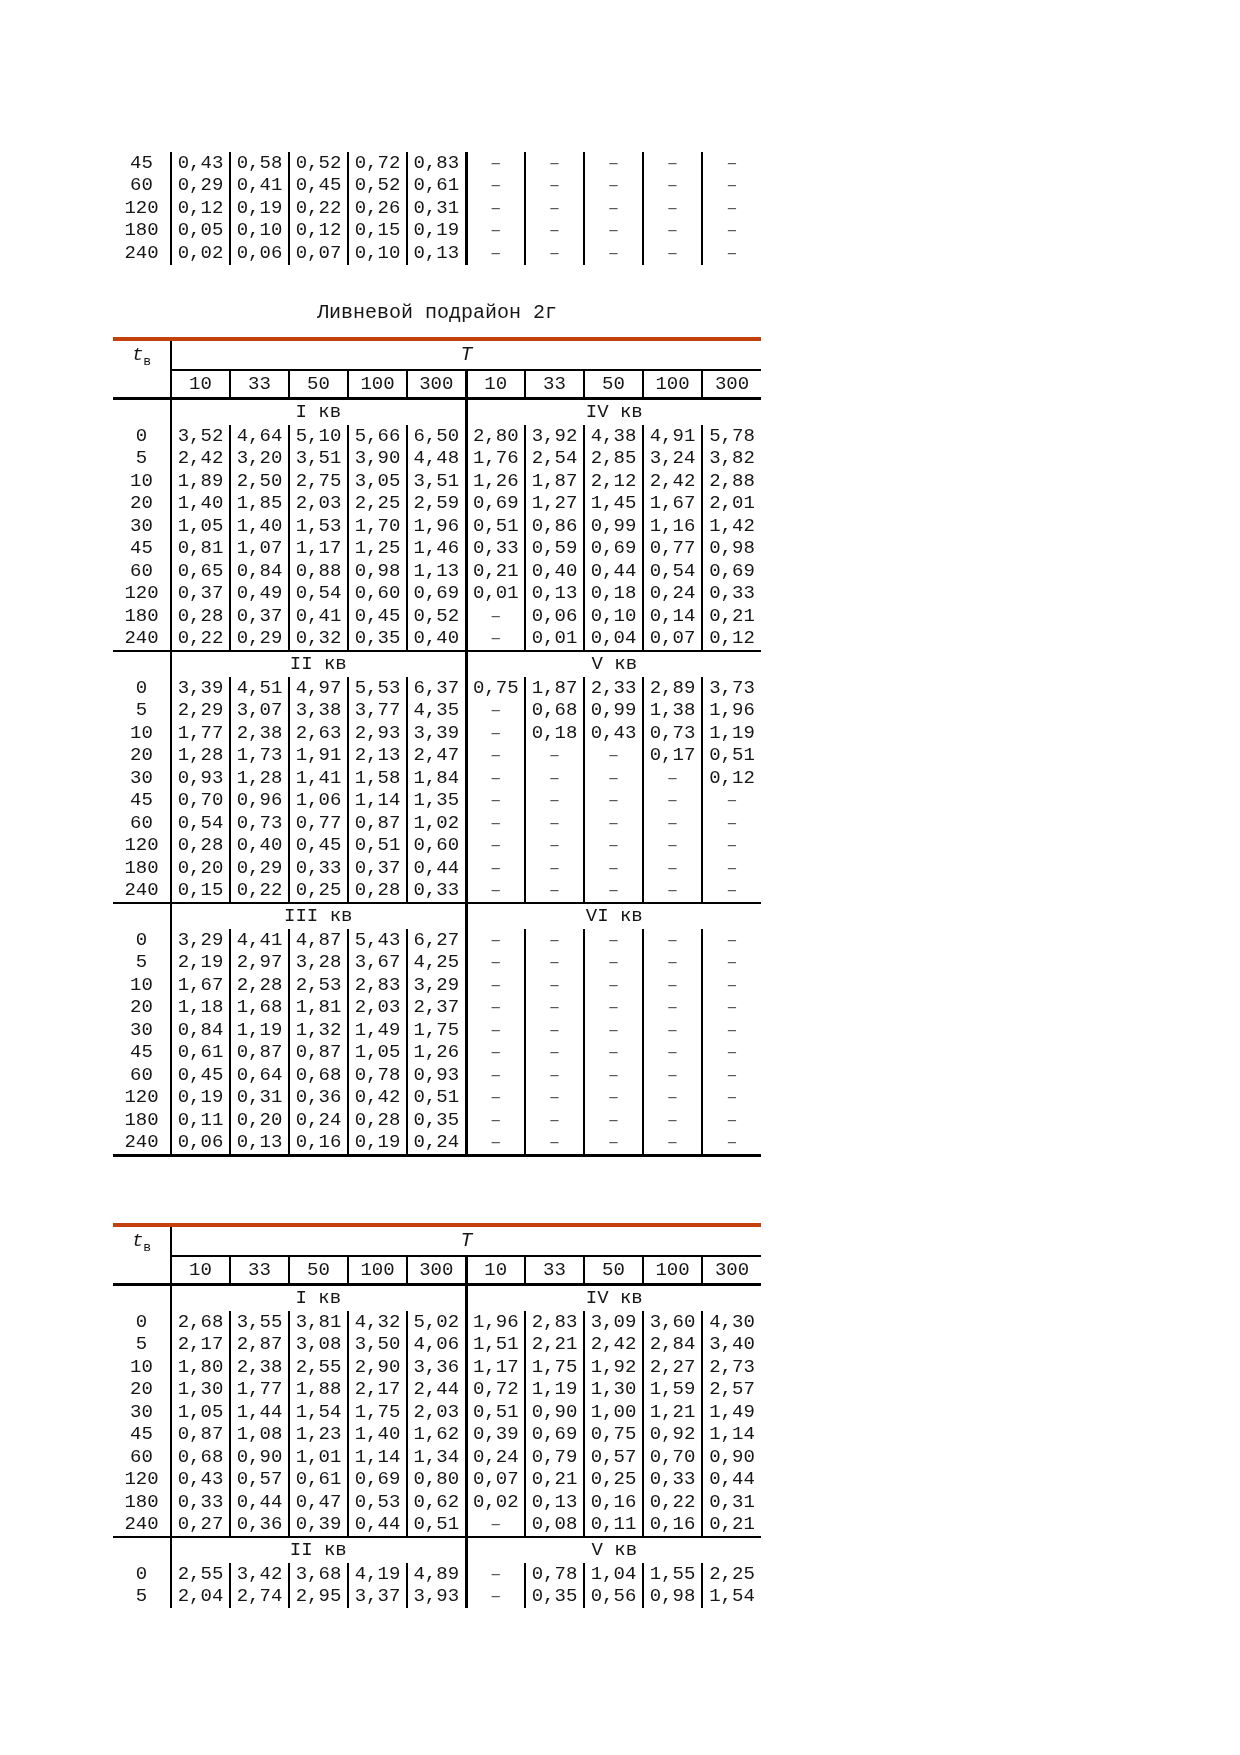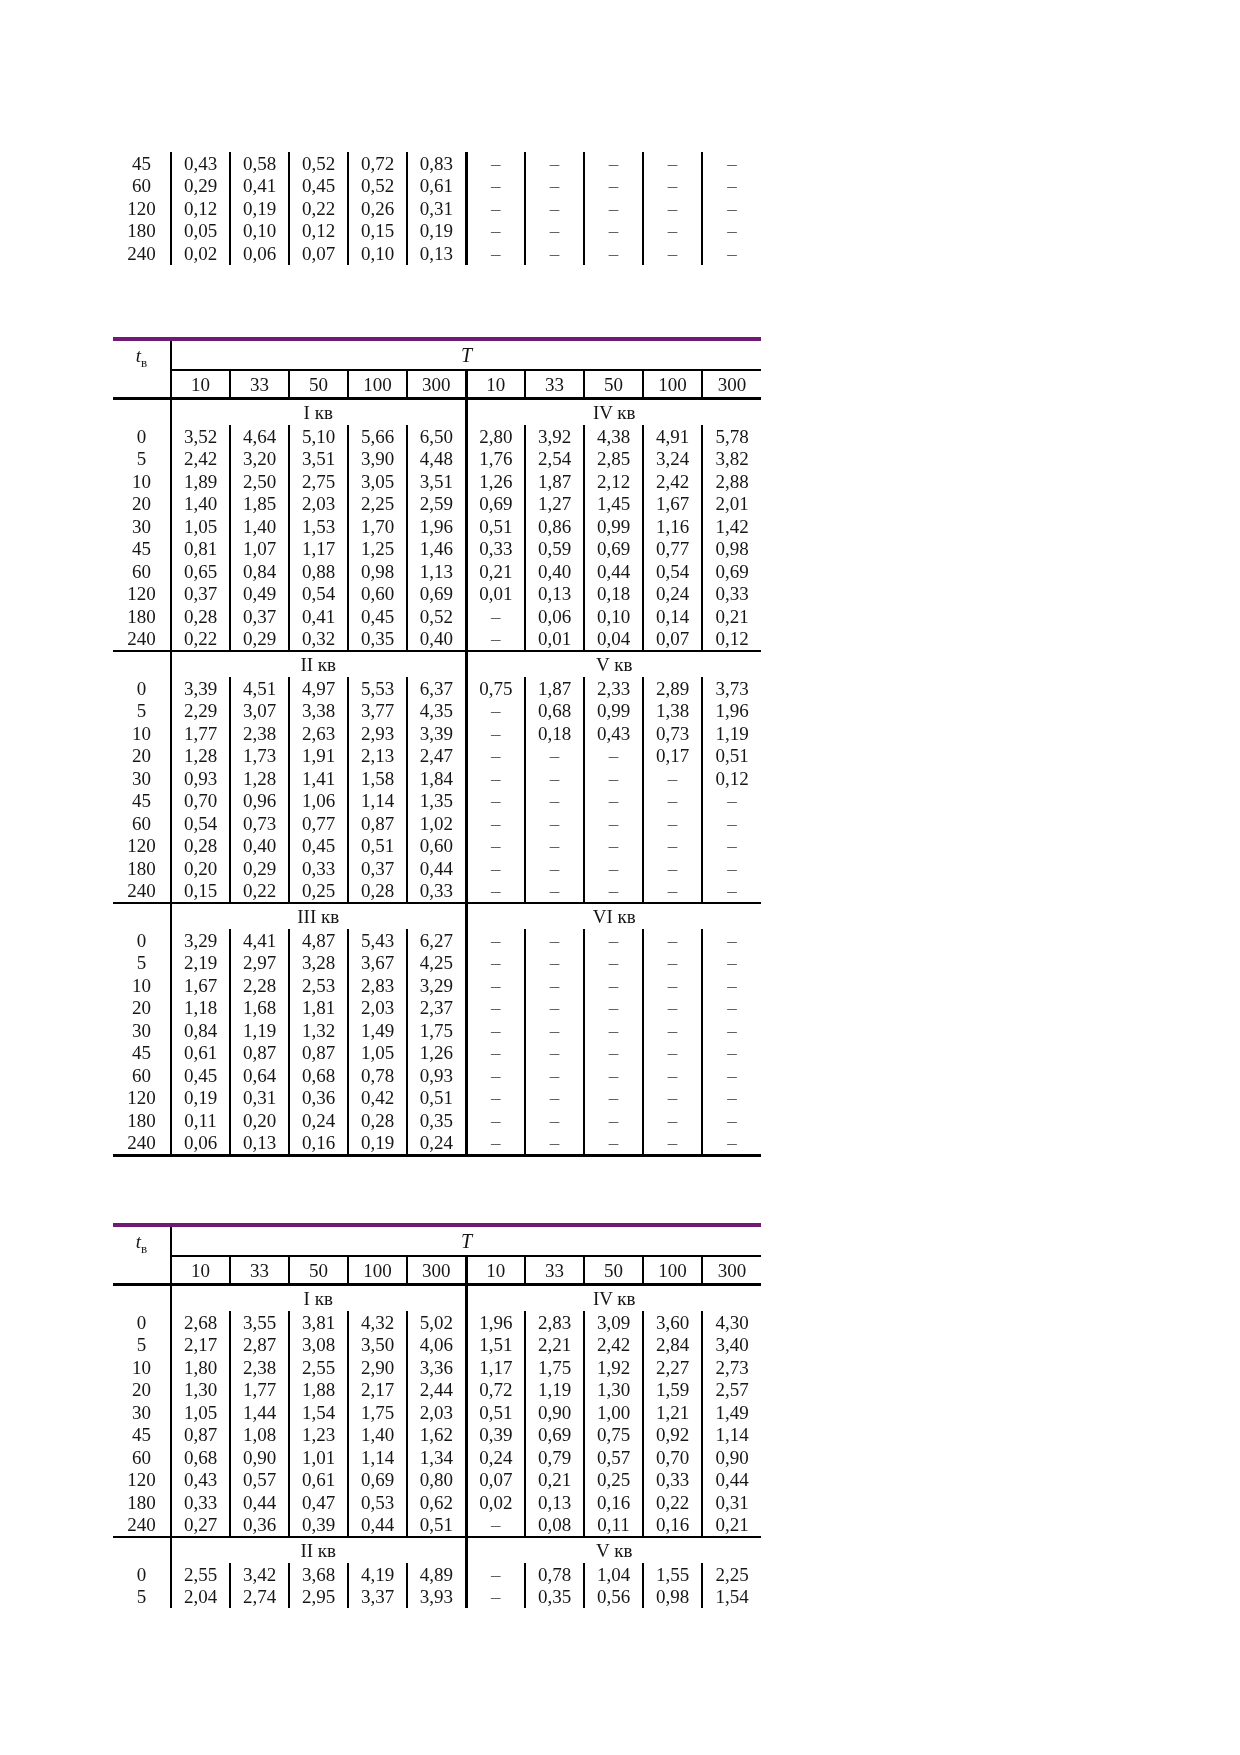--- a/index.html
+++ b/index.html
@@ -1,21 +1,21 @@
 <!DOCTYPE html>
 <html><head>
 <meta charset="utf-8">
 <style>
   html,body{margin:0;padding:0;background:#fff;}
   .page{
     position:relative;
     width:1240px;
     height:1755px;
     background:#ffffff;
-    font-family:Liberation Serif, serif;
+    font-family:Liberation Mono, monospace;
     color:#161616;
     overflow:hidden;
   }
   .tbl{
     border-collapse:collapse;
     table-layout:fixed;
     position:absolute;
     left:113px;
     font-size:19px;
   }
@@ -29,21 +29,21 @@
     overflow:hidden;
     line-height:1;
   }
   
   .tbl td.v,.tbl th.v{border-left:2px solid #000;}
   .tbl td.vm,.tbl th.vm{border-left:3px solid #000;}   
   .tbl tbody td{height:22.5px;}
   .dash{color:#5a5a5a;}
 
   
-  .main{border-top:4px solid #701a75;}
+  .main{border-top:4px solid #c2410c;}
   .main.closed{border-bottom:3px solid #000;}
   .main th.corner{
     border-bottom:3px solid #000;
     vertical-align:top;
     padding-top:5px;
     font-size:19px;
   }
   .main th.corner i{font-style:italic;}
   .main th.corner sub{font-size:13px;}
   .main th.span-t{
@@ -149,20 +149,21 @@
           <td class="v">0,13</td>
           <td class="vm dash">–</td>
           <td class="v dash">–</td>
           <td class="v dash">–</td>
           <td class="v dash">–</td>
           <td class="v dash">–</td>
         </tr>
       </tbody>
     </table>
 
+  <div class="doc-title" style="top:301px;">Ливневой подрайон 2г</div>
   <table class="tbl main closed" id="table-2g" style="top:337px;">
       <colgroup>
         <col style="width: 58px;">
         <col style="width: 59px;">
         <col style="width: 59px;">
         <col style="width: 59px;">
         <col style="width: 59px;">
         <col style="width: 59px;">
         <col style="width: 59px;">
         <col style="width: 59px;">

